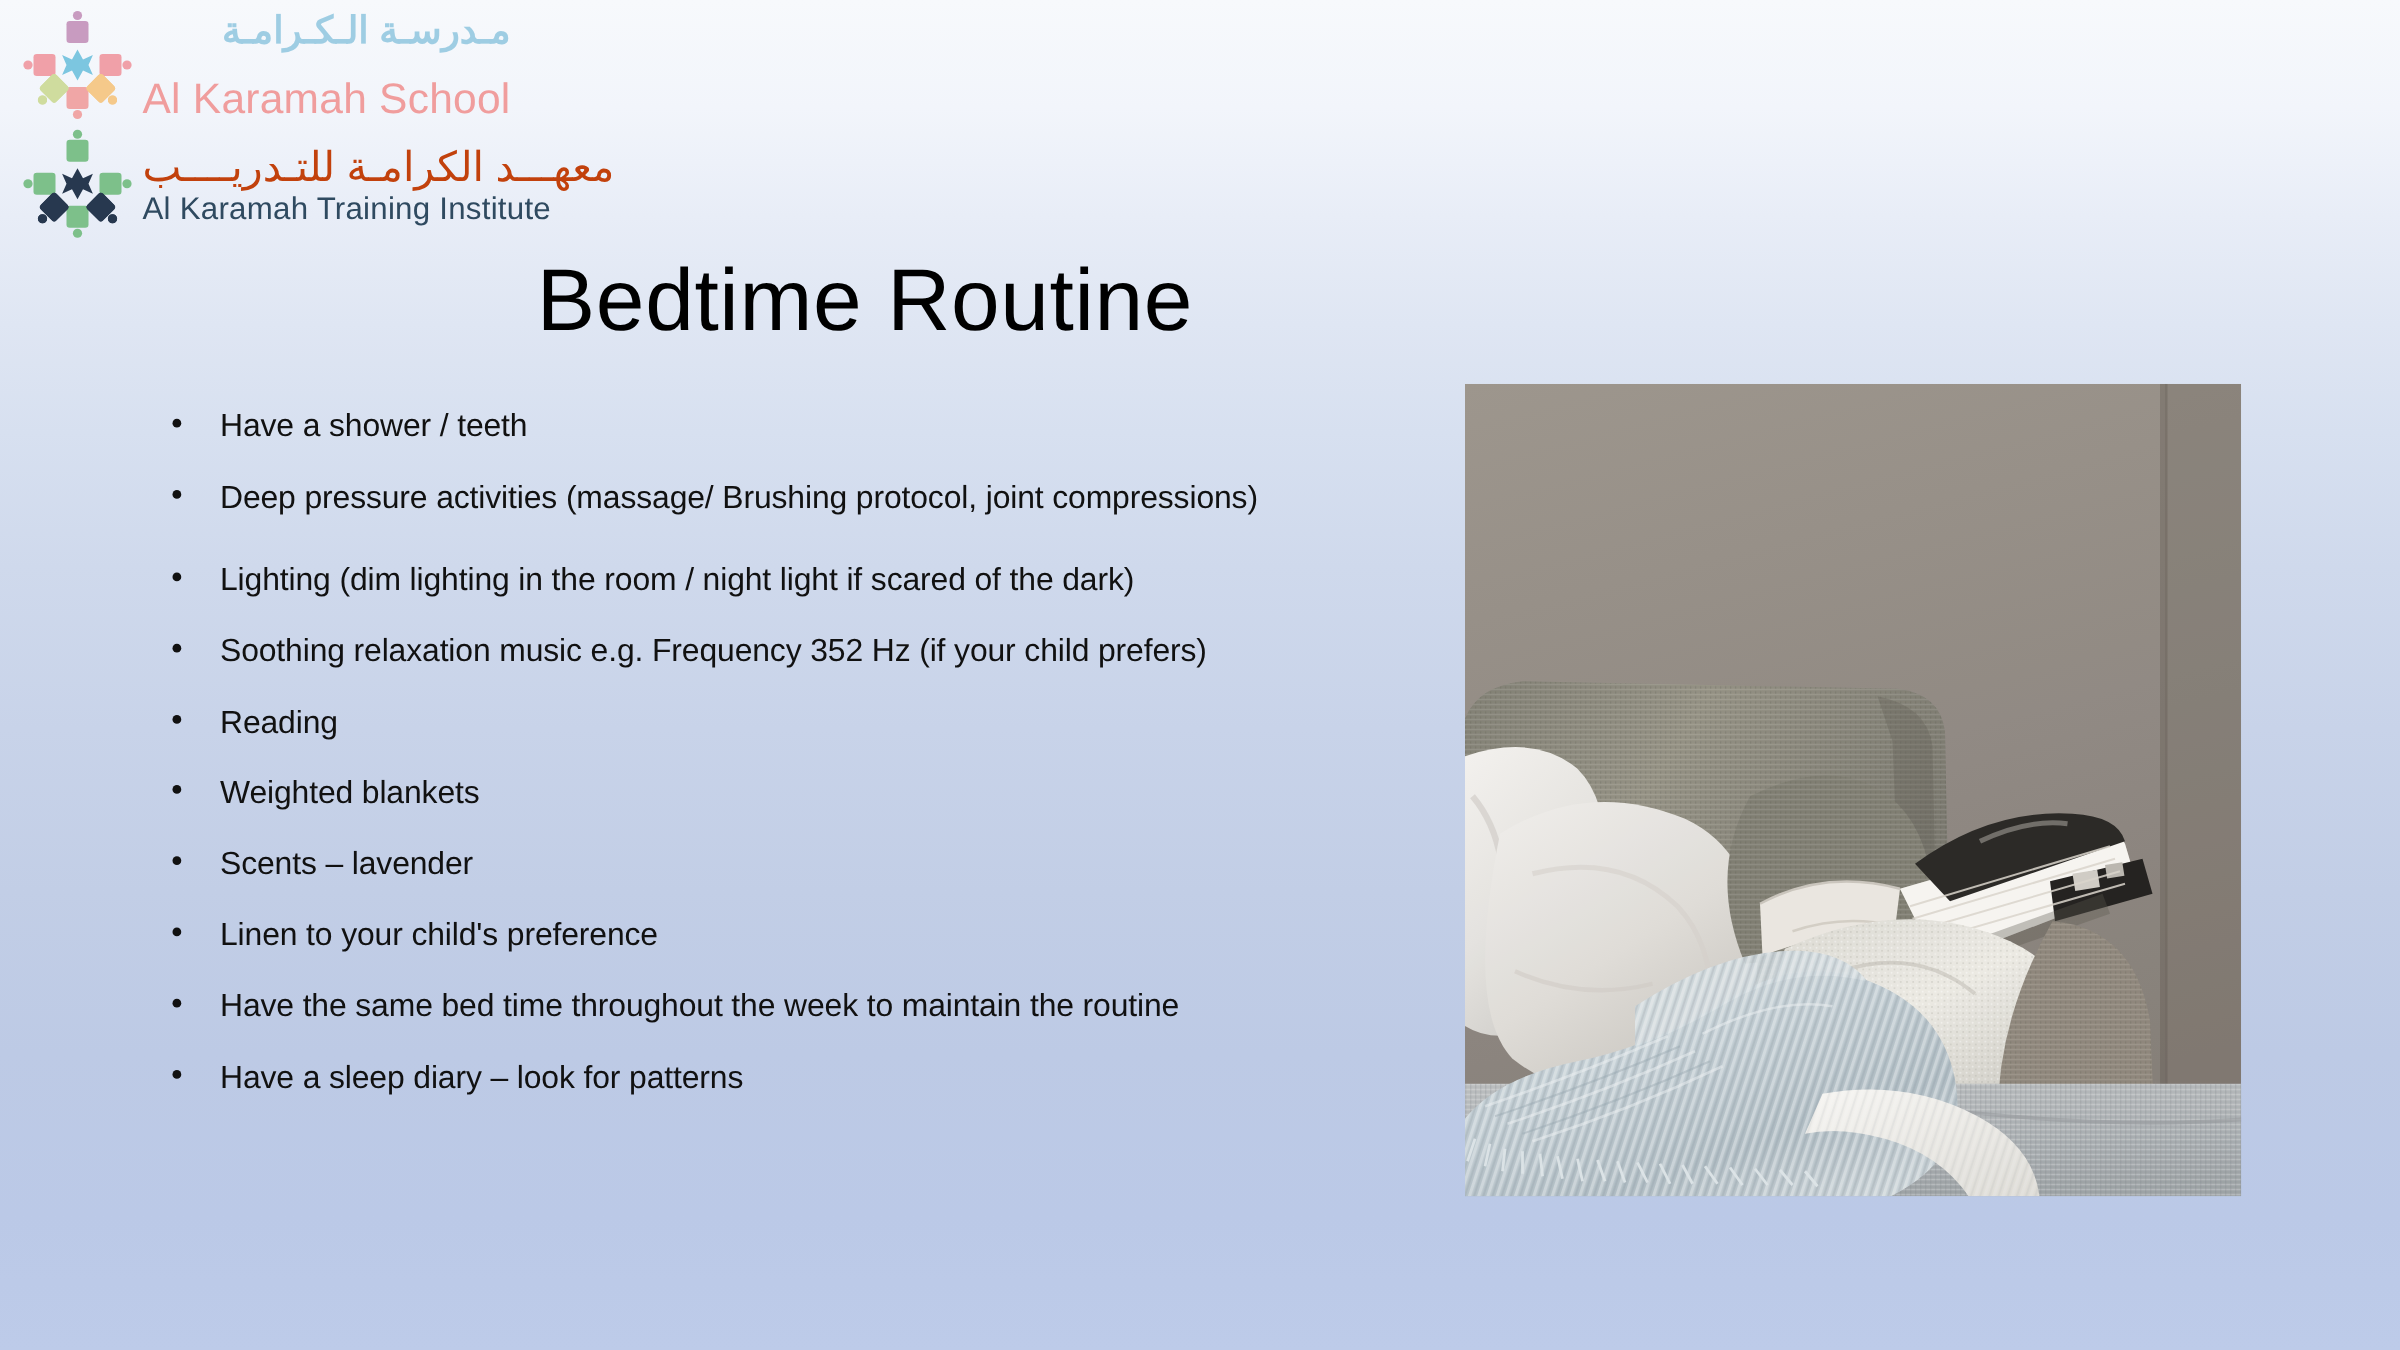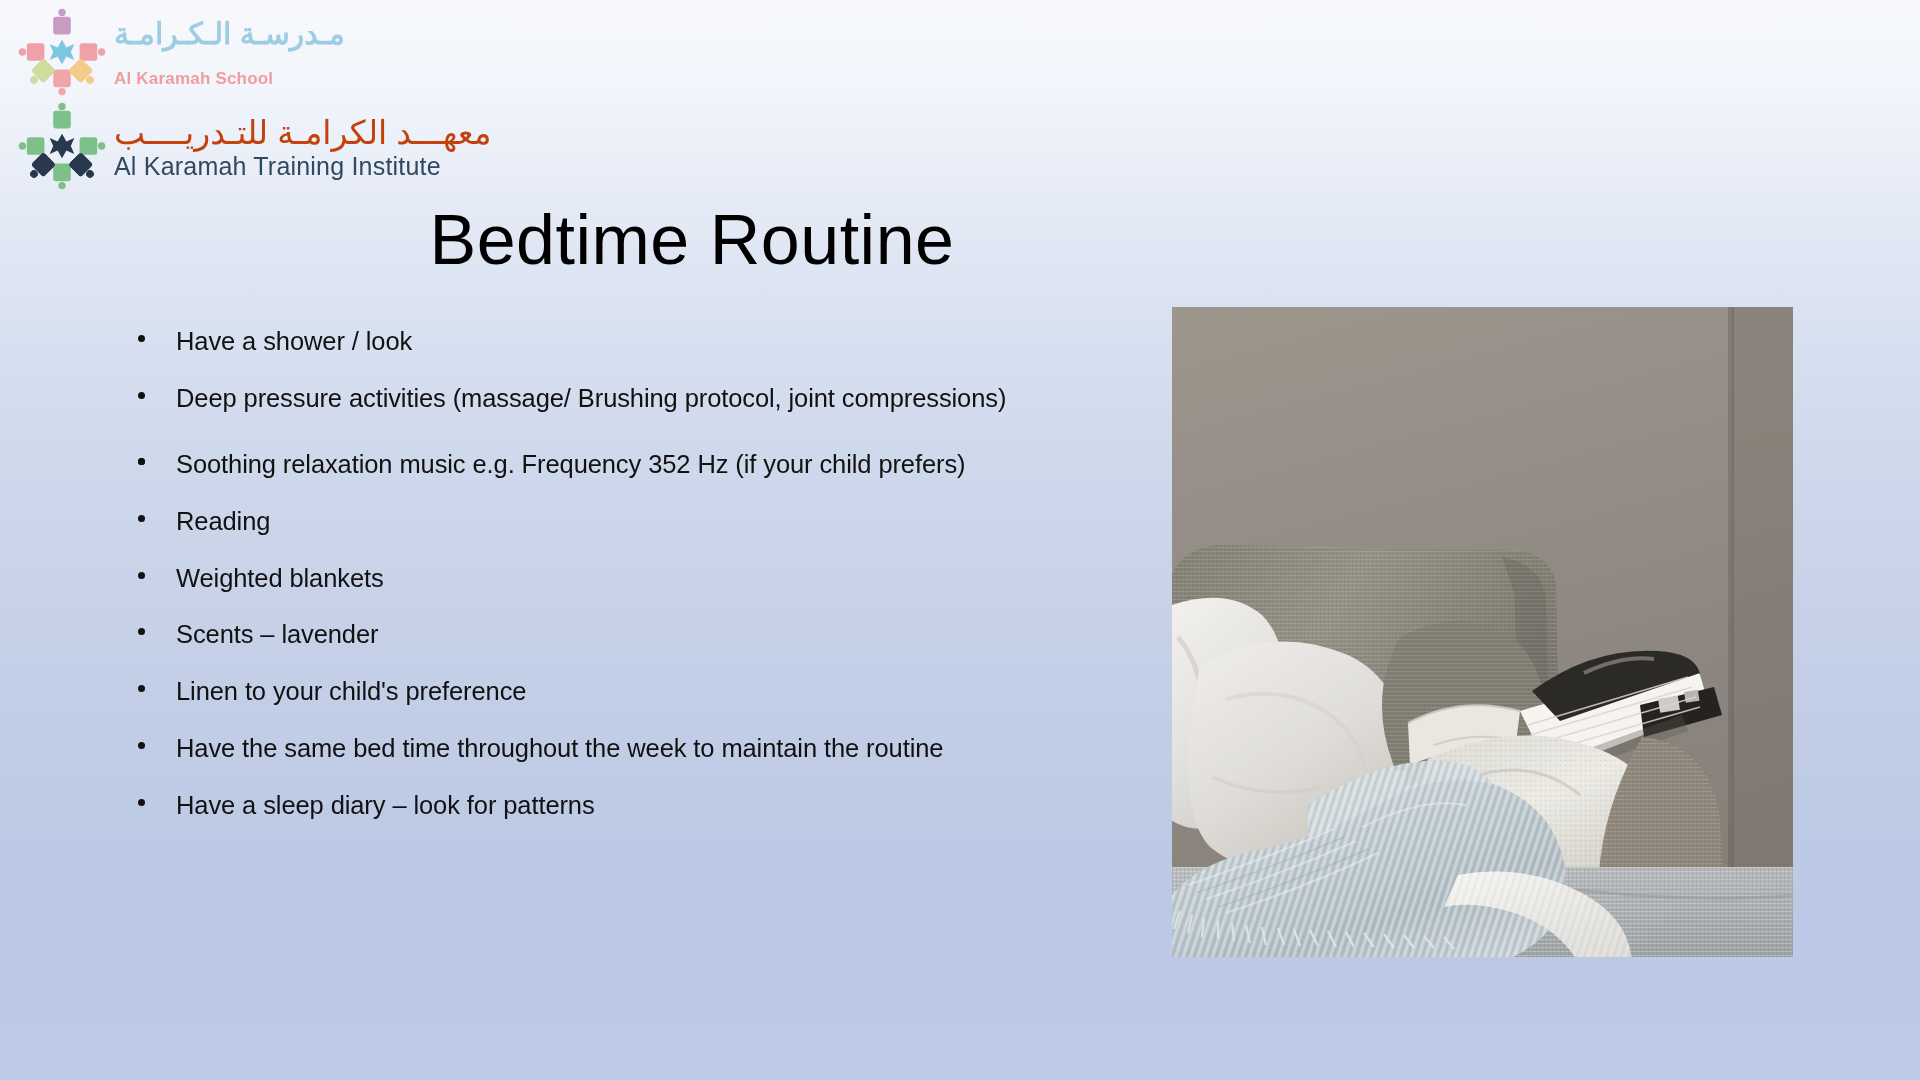--- a/index.html
+++ b/index.html
@@ -27,21 +27,21 @@
   .logo-row { display:flex; align-items:center; }
   .logo-row.first { margin-bottom:2px; }
   .mandala { flex:0 0 auto; }
   .logo-text { display:flex; flex-direction:column; justify-content:space-between; margin-left:8px; }
 
   .ar-school {
     font-size:30px; font-weight:700; letter-spacing:1px;
     color:#9ecde3; line-height:1.0; direction:rtl;
   }
   .en-school {
-    font-size:17px; font-weight:700; color:#f09d9d;
+    font-size:34px; font-weight:400; color:#f09d9d;
     line-height:1.15; margin-top:20px; letter-spacing:.2px;
   }
   .ar-inst {
     font-size:33px; font-weight:400; letter-spacing:.5px;
     color:#c2410c; line-height:1.0; direction:rtl;
   }
   .en-inst {
     font-size:25px; font-weight:400; color:#2f4a60;
     line-height:1.15; margin-top:3px; letter-spacing:.2px;
   }
@@ -177,28 +177,29 @@
   </div>
 </div>
 
 <div class="slide-title">
   <span class="title-inner">Bedtime Routine</span>
 </div>
 
 <ul class="bullets">
   <li>
     <span class="dot"></span>
-    <span>Have a shower / look</span>
+    <span>Have a shower / teeth</span>
   </li>
   <li class="wrapped">
     <span class="dot"></span>
     <span>Deep pressure activities (massage/ Brushing protocol, joint compressions)</span>
   </li>
   <li>
     <span class="dot"></span>
+    <span>Lighting (dim lighting in the room / night light if scared of the dark)</span>
   </li>
   <li>
     <span class="dot"></span>
     <span>Soothing relaxation music e.g. Frequency 352 Hz (if your child prefers)</span>
   </li>
   <li>
     <span class="dot"></span>
     <span>Reading</span>
   </li>
   <li>

